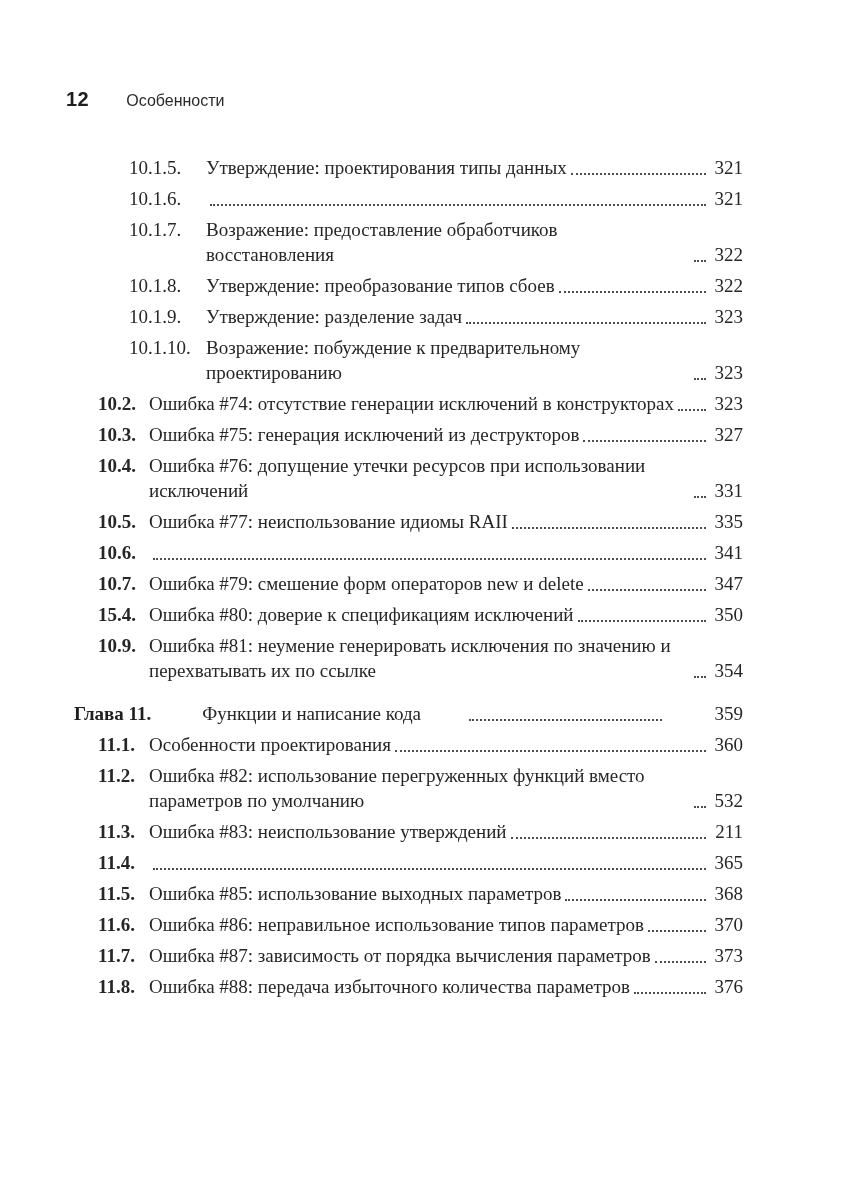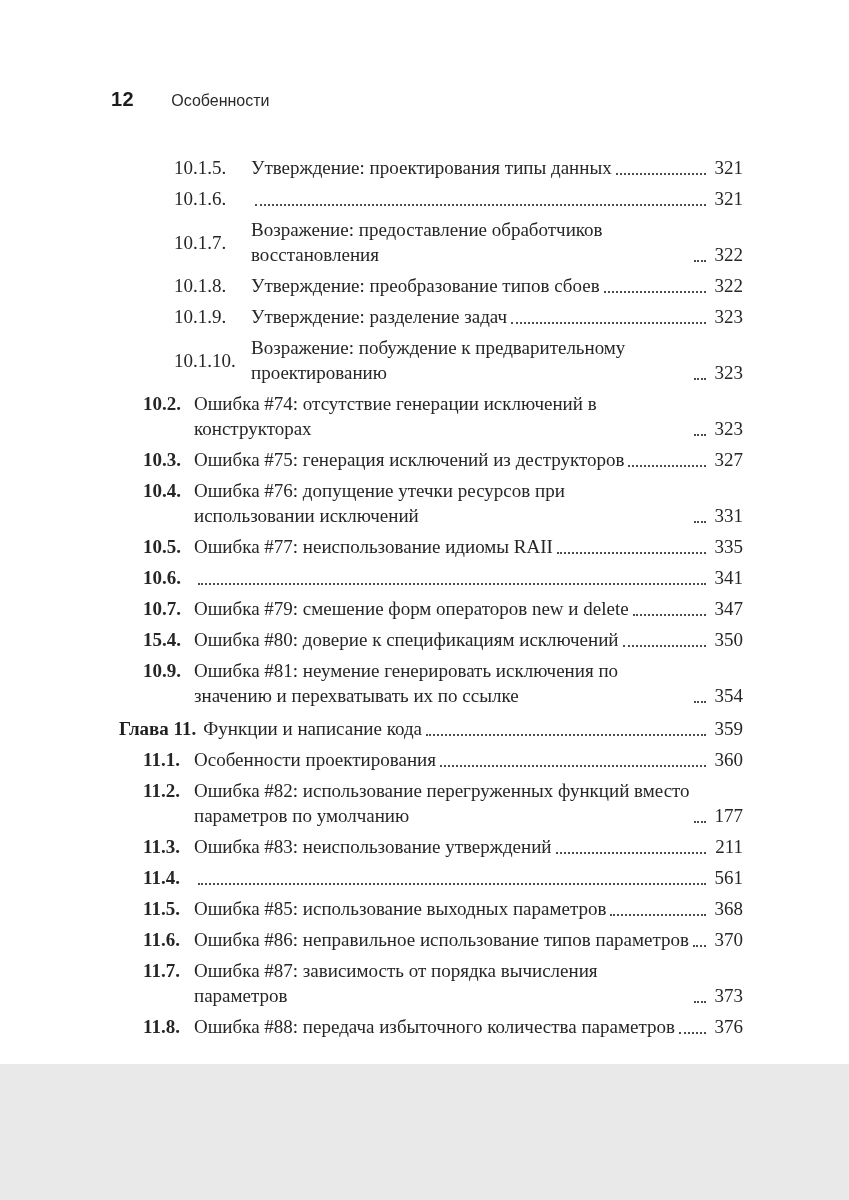--- a/index.html
+++ b/index.html
@@ -1,24 +1,24 @@
 <!DOCTYPE html>
 <html lang="ru"><head>
 <meta charset="utf-8">
 <style>
   html, body { margin: 0; padding: 0; background: #e9e9e9; }
   .page {
     position: relative;
     width: 849px;
-    height: 1064px;
+    height: 1200px;
     margin: 0 auto;
     background: #ffffff;
     overflow: hidden;
     box-sizing: border-box;
-    padding: 88px 106px 0 116px;
+    padding: 88px 106px 0 71px;
     color: #222222;
   }
 
   
   .header {
     font-family: "Liberation Sans", "DejaVu Sans", sans-serif;
     display: flex;
     align-items: baseline;
     margin-left: -5px;
   }
@@ -60,23 +60,23 @@
     flex: none;
     align-self: flex-end;
     min-width: 34px;
     text-align: right;
     white-space: nowrap;
   }
 
   
   .lvl-2 { margin-left: 27px; }
   .lvl-2 .num { width: 51px; font-weight: bold; }
-  .lvl-3 { margin-left: 58px; align-items: center; }
+  .lvl-3 { margin-left: 58px; }
   .lvl-3 .num { width: 77px; }
-  .lvl-ch { margin-left: 3px; margin-top: 8px; }
+  .lvl-ch { margin-left: 3px; margin-top: 18px; gap: 44px; }
   .lvl-ch .num { font-weight: 700; padding-right: 7px; color: #1f1f1f; }
 </style>
 </head>
 <body>
 
 <div class="page">
 
   <div class="header">
     <span class="folio">12</span>
     <span class="running-title">Особенности</span>
@@ -174,32 +174,32 @@
       <div class="entry lvl-2">
     <span class="num">11.1.</span>
     <span class="title">Особенности проектирования</span>
     <span class="leader"></span>
     <span class="pagenum">360</span>
   </div>
       <div class="entry lvl-2">
     <span class="num">11.2.</span>
     <span class="title">Ошибка #82: использование перегруженных функций вместо параметров по умолчанию</span>
     <span class="leader"></span>
-    <span class="pagenum">177</span>
+    <span class="pagenum">532</span>
   </div>
       <div class="entry lvl-2">
     <span class="num">11.3.</span>
     <span class="title">Ошибка #83: неиспользование утверждений</span>
     <span class="leader"></span>
     <span class="pagenum">211</span>
   </div>
       <div class="entry lvl-2">
     <span class="num">11.4.</span>
     <span class="leader"></span>
-    <span class="pagenum">561</span>
+    <span class="pagenum">365</span>
   </div>
       <div class="entry lvl-2">
     <span class="num">11.5.</span>
     <span class="title">Ошибка #85: использование выходных параметров</span>
     <span class="leader"></span>
     <span class="pagenum">368</span>
   </div>
       <div class="entry lvl-2">
     <span class="num">11.6.</span>
     <span class="title">Ошибка #86: неправильное использование типов параметров</span>

